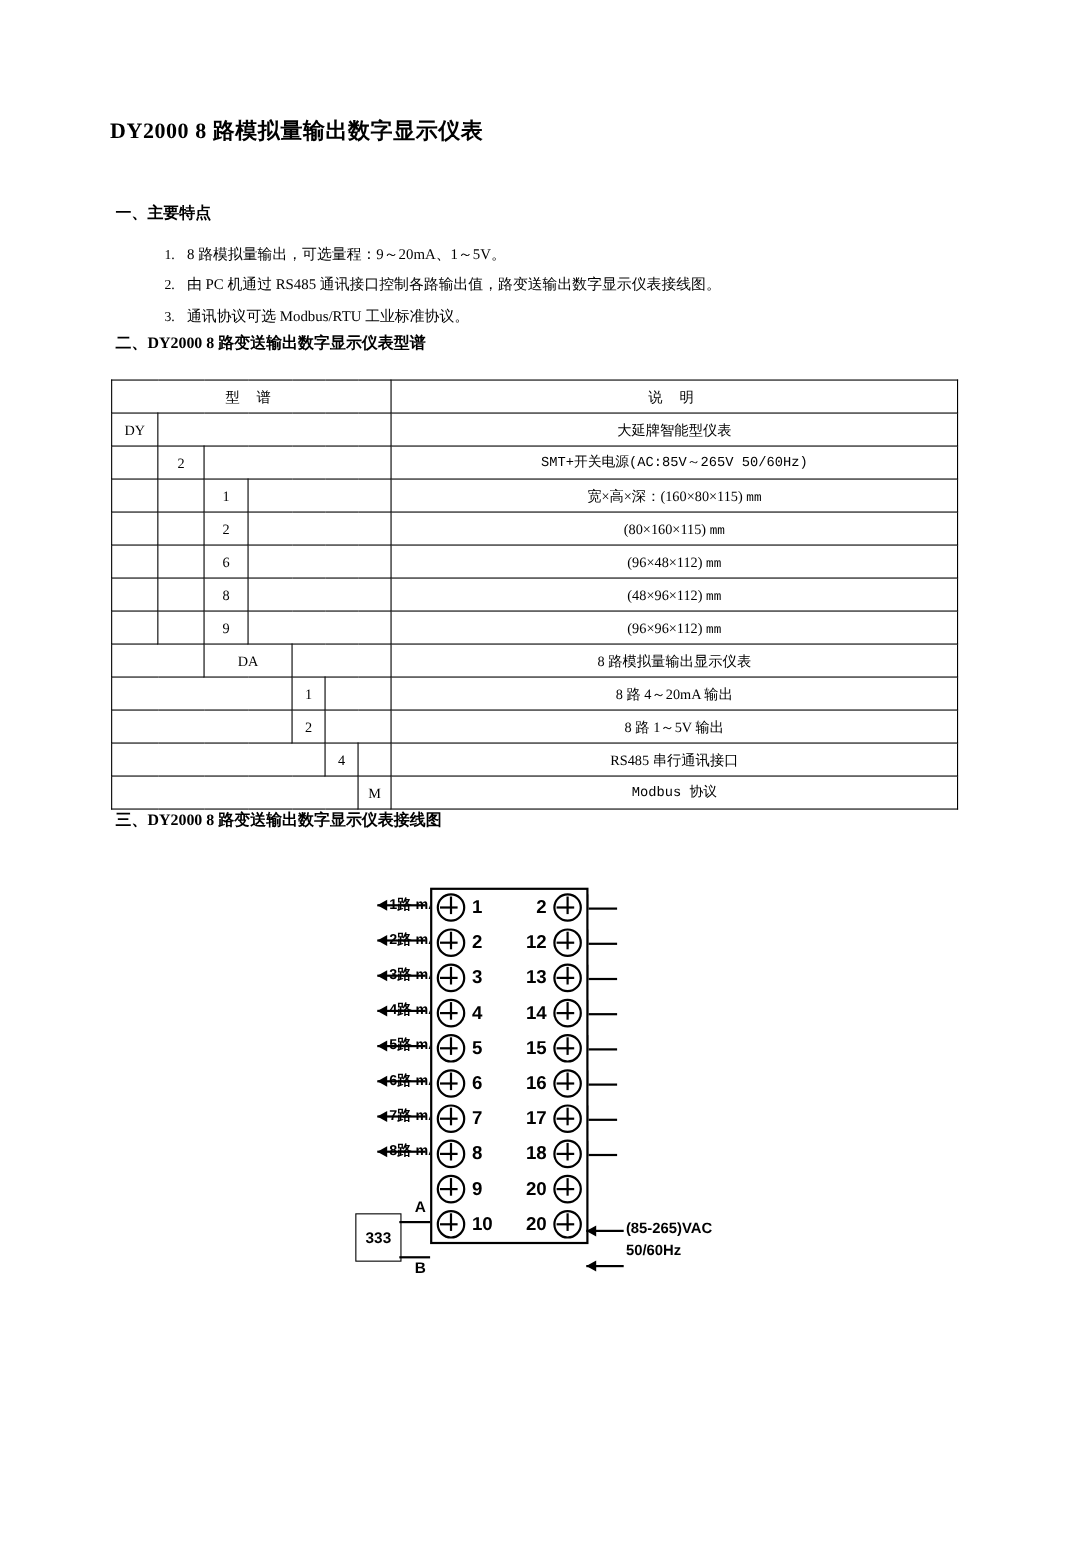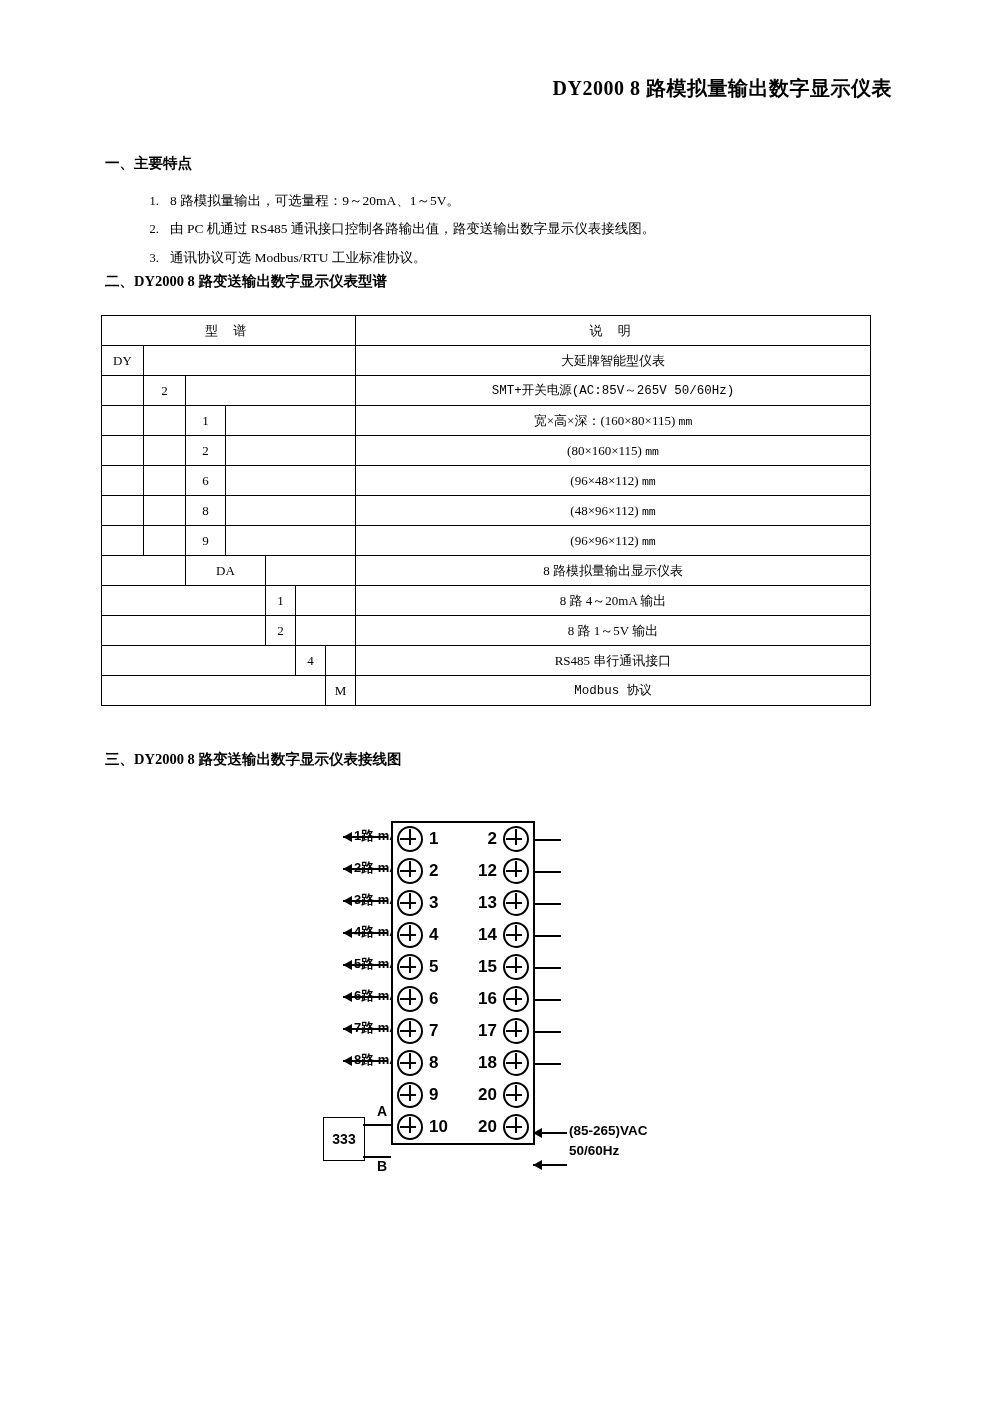--- a/index.html
+++ b/index.html
@@ -15,38 +15,38 @@
     color: #000;
   }
   .page {
     position: relative;
     width: 992px;
     height: 1403px;
     box-sizing: border-box;
     padding: 0 100px;
   }
   h1.doc-title {
-    text-align: right;
+    text-align: left;
     font-size: 20px;
     font-weight: bold;
     margin: 0;
-    padding-top: 75px;
+    padding-top: 105px;
     letter-spacing: 0.5px;
     font-family: "Liberation Serif", serif;
   }
   .section-heading {
     color: #000000;
     font-size: 14.5px;
     font-weight: bold;
     margin: 0;
     font-family: "Liberation Serif", serif;
   }
   #sec1-heading { margin-top: 52px; margin-left: 5px; }
   #sec2-heading { margin-left: 5px; }
-  #sec3-heading { margin-top: 44px; margin-left: 5px; }
+  #sec3-heading { margin-left: 5px; }
 
   ol.features {
     margin: 14px 0 0 0;
     padding-left: 62px;
     font-size: 13.5px;
     line-height: 2.1;
     font-family: "Liberation Serif", serif;
   }
   ol.features li {
     padding-left: 8px;

